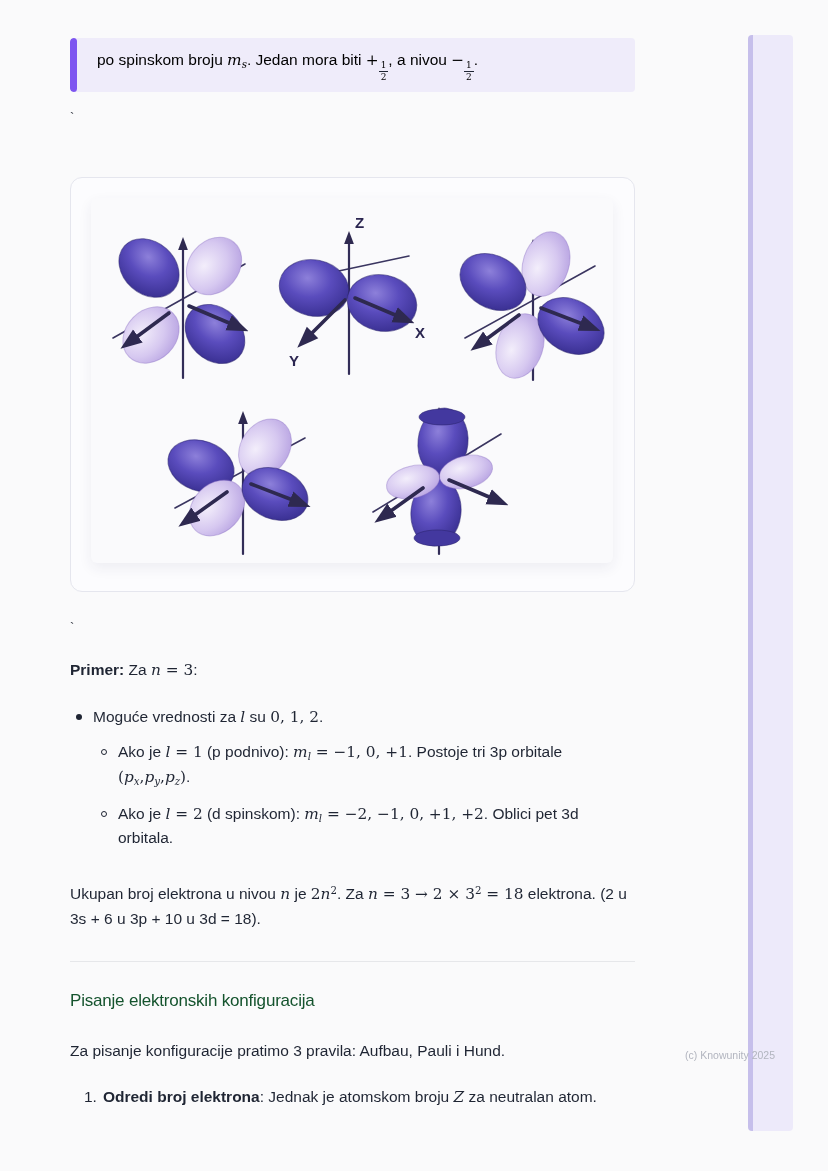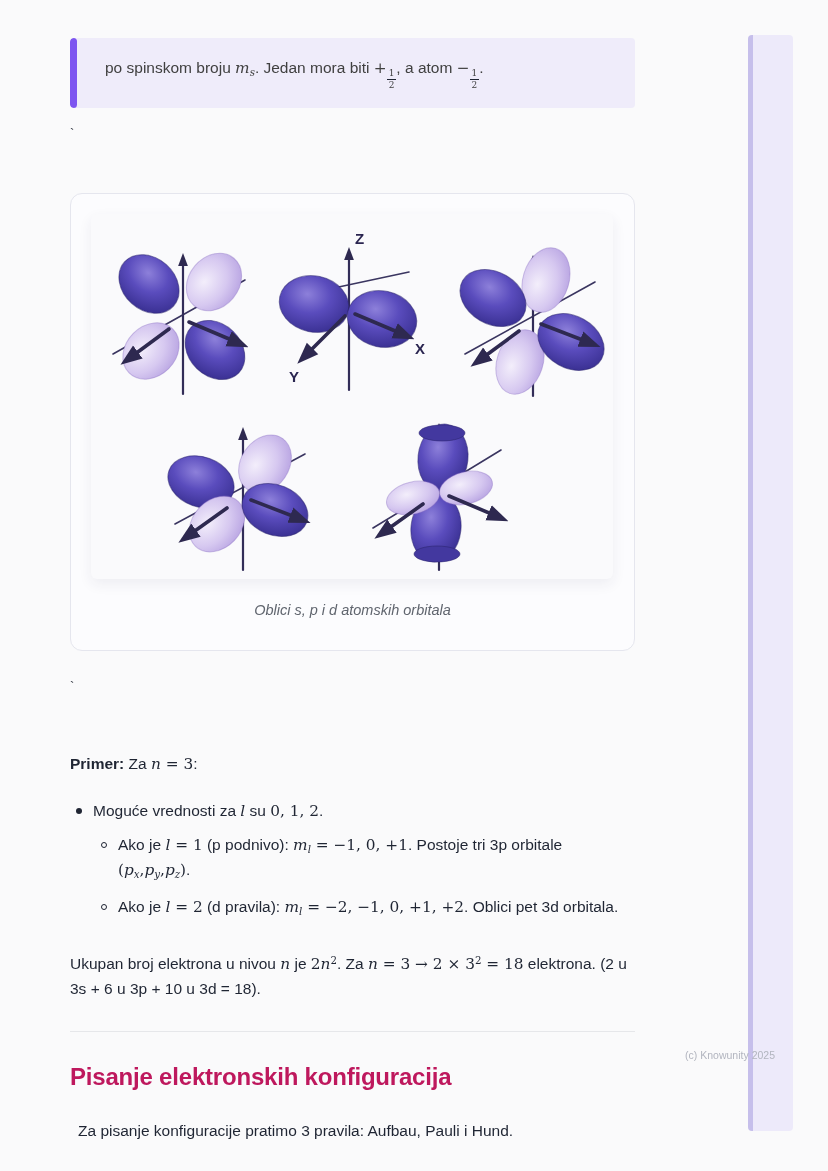--- a/index.html
+++ b/index.html
@@ -3,21 +3,21 @@
 <meta charset="utf-8">
 <style>
   html,body{margin:0;padding:0;width:828px;height:1171px;overflow:hidden;
     background:#fafafb;font-family:"Liberation Sans",sans-serif;color:#1f2533;}
   .page{position:relative;width:828px;height:1171px;}
   .content{width:565px;margin-left:70px;padding-top:38px;font-size:15.5px;line-height:1.55;}
 
   
   .callout{display:flex;background:#efecfa;border-radius:4px;overflow:hidden;}
   .callout-bar{flex:none;width:7px;background:#7d55f0;border-radius:4px;}
-  .callout-text{margin:8px;padding:10px 16px 10px 20px;color:#404040;}
+  .callout-text{margin:0;padding:10px 16px 10px 20px;color:#000000;}
 
   
   .stray{height:16px;font-size:13px;color:#3a3f4a;}
   .stray1{margin-top:16px;}
   .stray2{margin-top:26px;}
 
   
   .card{margin:53px 0 0 0;border:1px solid #e5e6ee;border-radius:12px;background:#fcfcfe;
     padding:20px 20px 28px 20px;box-sizing:border-box;}
   .panel{position:relative;width:522px;height:365px;background:#fafafc;border-radius:6px;
@@ -30,36 +30,36 @@
   .sg-m{font-family:"DejaVu Serif",serif;font-size:0.99em;}
   .sg-mi{font-family:"DejaVu Serif",serif;font-style:italic;font-size:0.99em;}
   .sg-sub{font-family:"DejaVu Serif",serif;font-style:italic;font-size:0.66em;vertical-align:-0.25em;}
   .sg-sup{font-family:"DejaVu Serif",serif;font-size:0.66em;vertical-align:0.5em;}
   .frac{display:inline-flex;flex-direction:column;align-items:center;vertical-align:-0.32em;
     font-family:"DejaVu Serif",serif;font-size:0.58em;line-height:1.2;}
   .frac .fd{border-top:1px solid #1f2533;padding:0 2px;}
   .frac .fn{padding:0 2px;}
 
   .para{margin:0;}
-  .p-primer{margin-top:59px;}
+  .p-primer{margin-top:24px;}
   .p-ukupan{margin-top:20px;}
-  .p-intro{margin-top:24px;margin-left:8px;}
+  .p-intro{margin-top:24px;}
 
   
   .blist{list-style:none;margin:22px 0 0 0;padding:0;}
   .blist>li{display:flex;align-items:flex-start;}
   .dot{flex:none;width:6px;height:6px;border-radius:50%;background:#1f2533;margin:9px 11px 0 6px;}
   .sublist{list-style:none;margin:10px 0 0 0;padding:0 0 0 25px;flex-basis:100%;}
   .sublist li{display:flex;align-items:flex-start;margin-bottom:12px;}
   .ring{flex:none;width:6px;height:6px;border-radius:50%;border:1.5px solid #1f2533;
     box-sizing:border-box;margin:9px 11px 0 6px;}
   .bl-wrap{display:flex;flex-wrap:wrap;}
 
   hr.divider{border:none;border-top:1px solid #e6e7ea;margin:30px 0 0 0;}
-  h2.heading{margin:26px 0 0 0;font-size:24px;font-weight:700;color:#be185d;letter-spacing:-0.2px;}
+  h2.heading{margin:26px 0 0 0;font-size:17px;font-weight:400;color:#14532d;letter-spacing:-0.2px;}
 
   .nlist{list-style:none;margin:22px 0 0 0;padding:0;}
   .nlist li{display:flex;align-items:flex-start;}
   .num{flex:none;margin:0 6px 0 14px;}
 
   
   .scrollbar{position:absolute;left:748px;top:35px;width:40px;height:1096px;
     background:#edeafa;border-left:5px solid #c6bfeb;border-radius:4px;z-index:1;}
   .footer{position:absolute;top:1049px;right:53px;font-size:10.5px;color:#b2b5bf;z-index:2;}
 
@@ -75,21 +75,21 @@
 <body>
 
 <div class="page">
   <div class="content">
 
     <div class="callout">
       <div class="callout-bar"></div>
       <p class="callout-text"><span class="sg-p">po spinskom broju </span><span class="sg-mi">m</span><span class="sg-sub">s</span><span class="sg-p">. Jedan mora biti </span><span class="sg-m">+</span><span class="frac">
             <span class="fn">1</span>
             <span class="fd">2</span>
-          </span><span class="sg-p">, a atom </span><span class="sg-m">−</span><span class="frac">
+          </span><span class="sg-p">, a nivou </span><span class="sg-m">−</span><span class="frac">
             <span class="fn">1</span>
             <span class="fd">2</span>
           </span><span class="sg-p">.</span></p>
     </div>
 
     <div class="stray stray1">`</div>
 
     <figure class="card">
       <div class="panel">
 
@@ -190,40 +190,39 @@
             <ellipse class="lobe-l" cx="64" cy="92" rx="27" ry="16" transform="rotate(-14 64 92)"></ellipse>
             <ellipse class="lobe-l" cx="117" cy="82" rx="27" ry="16" transform="rotate(-14 117 82)"></ellipse>
           </g>
           <g>
             <line class="ax-thick" x1="74" y1="98" x2="32" y2="128" marker-end="url(#ahB)"></line>
             <line class="ax-thick" x1="100" y1="90" x2="152" y2="112" marker-end="url(#ahB)"></line>
           </g>
         </svg>
 
       </div>
-      <figcaption>Oblici s, p i d atomskih orbitala</figcaption>
     </figure>
 
     <div class="stray stray2">`</div>
 
     <p class="para p-primer"><span class="sg-b">Primer:</span><span class="sg-p"> Za </span><span class="sg-mi">n</span><span class="sg-m"> = 3</span><span class="sg-p">:</span></p>
 
     <ul class="blist">
       <li>
         <div class="bl-wrap">
           <span class="dot"></span>
           <span class="li-text"><span class="sg-p">Moguće vrednosti za </span><span class="sg-mi">l</span><span class="sg-p"> su </span><span class="sg-m">0, 1, 2</span><span class="sg-p">.</span></span>
           <ul class="sublist">
             <li>
               <span class="ring"></span>
               <span class="li-text"><span class="sg-p">Ako je </span><span class="sg-mi">l</span><span class="sg-m"> = 1</span><span class="sg-p"> (p podnivo): </span><span class="sg-mi">m</span><span class="sg-sub">l</span><span class="sg-m"> = −1, 0, +1</span><span class="sg-p">. Postoje tri 3p orbitale </span><span class="sg-m">(</span><span class="sg-mi">p</span><span class="sg-sub">x</span><span class="sg-m">,</span><span class="sg-mi">p</span><span class="sg-sub">y</span><span class="sg-m">,</span><span class="sg-mi">p</span><span class="sg-sub">z</span><span class="sg-m">)</span><span class="sg-p">.</span></span>
             </li>
             <li>
               <span class="ring"></span>
-              <span class="li-text"><span class="sg-p">Ako je </span><span class="sg-mi">l</span><span class="sg-m"> = 2</span><span class="sg-p"> (d pravila): </span><span class="sg-mi">m</span><span class="sg-sub">l</span><span class="sg-m"> = −2, −1, 0, +1, +2</span><span class="sg-p">. Oblici pet 3d orbitala.</span></span>
+              <span class="li-text"><span class="sg-p">Ako je </span><span class="sg-mi">l</span><span class="sg-m"> = 2</span><span class="sg-p"> (d spinskom): </span><span class="sg-mi">m</span><span class="sg-sub">l</span><span class="sg-m"> = −2, −1, 0, +1, +2</span><span class="sg-p">. Oblici pet 3d orbitala.</span></span>
             </li>
           </ul>
         </div>
       </li>
     </ul>
 
     <p class="para p-ukupan"><span class="sg-p">Ukupan broj elektrona u nivou </span><span class="sg-mi">n</span><span class="sg-p"> je </span><span class="sg-m">2</span><span class="sg-mi">n</span><span class="sg-sup">2</span><span class="sg-p">. Za </span><span class="sg-mi">n</span><span class="sg-m"> = 3 → 2 × 3</span><span class="sg-sup">2</span><span class="sg-m"> = 18</span><span class="sg-p"> elektrona. (2 u 3s + 6 u 3p + 10 u 3d = 18).</span></p>
 
     <hr class="divider">
 

